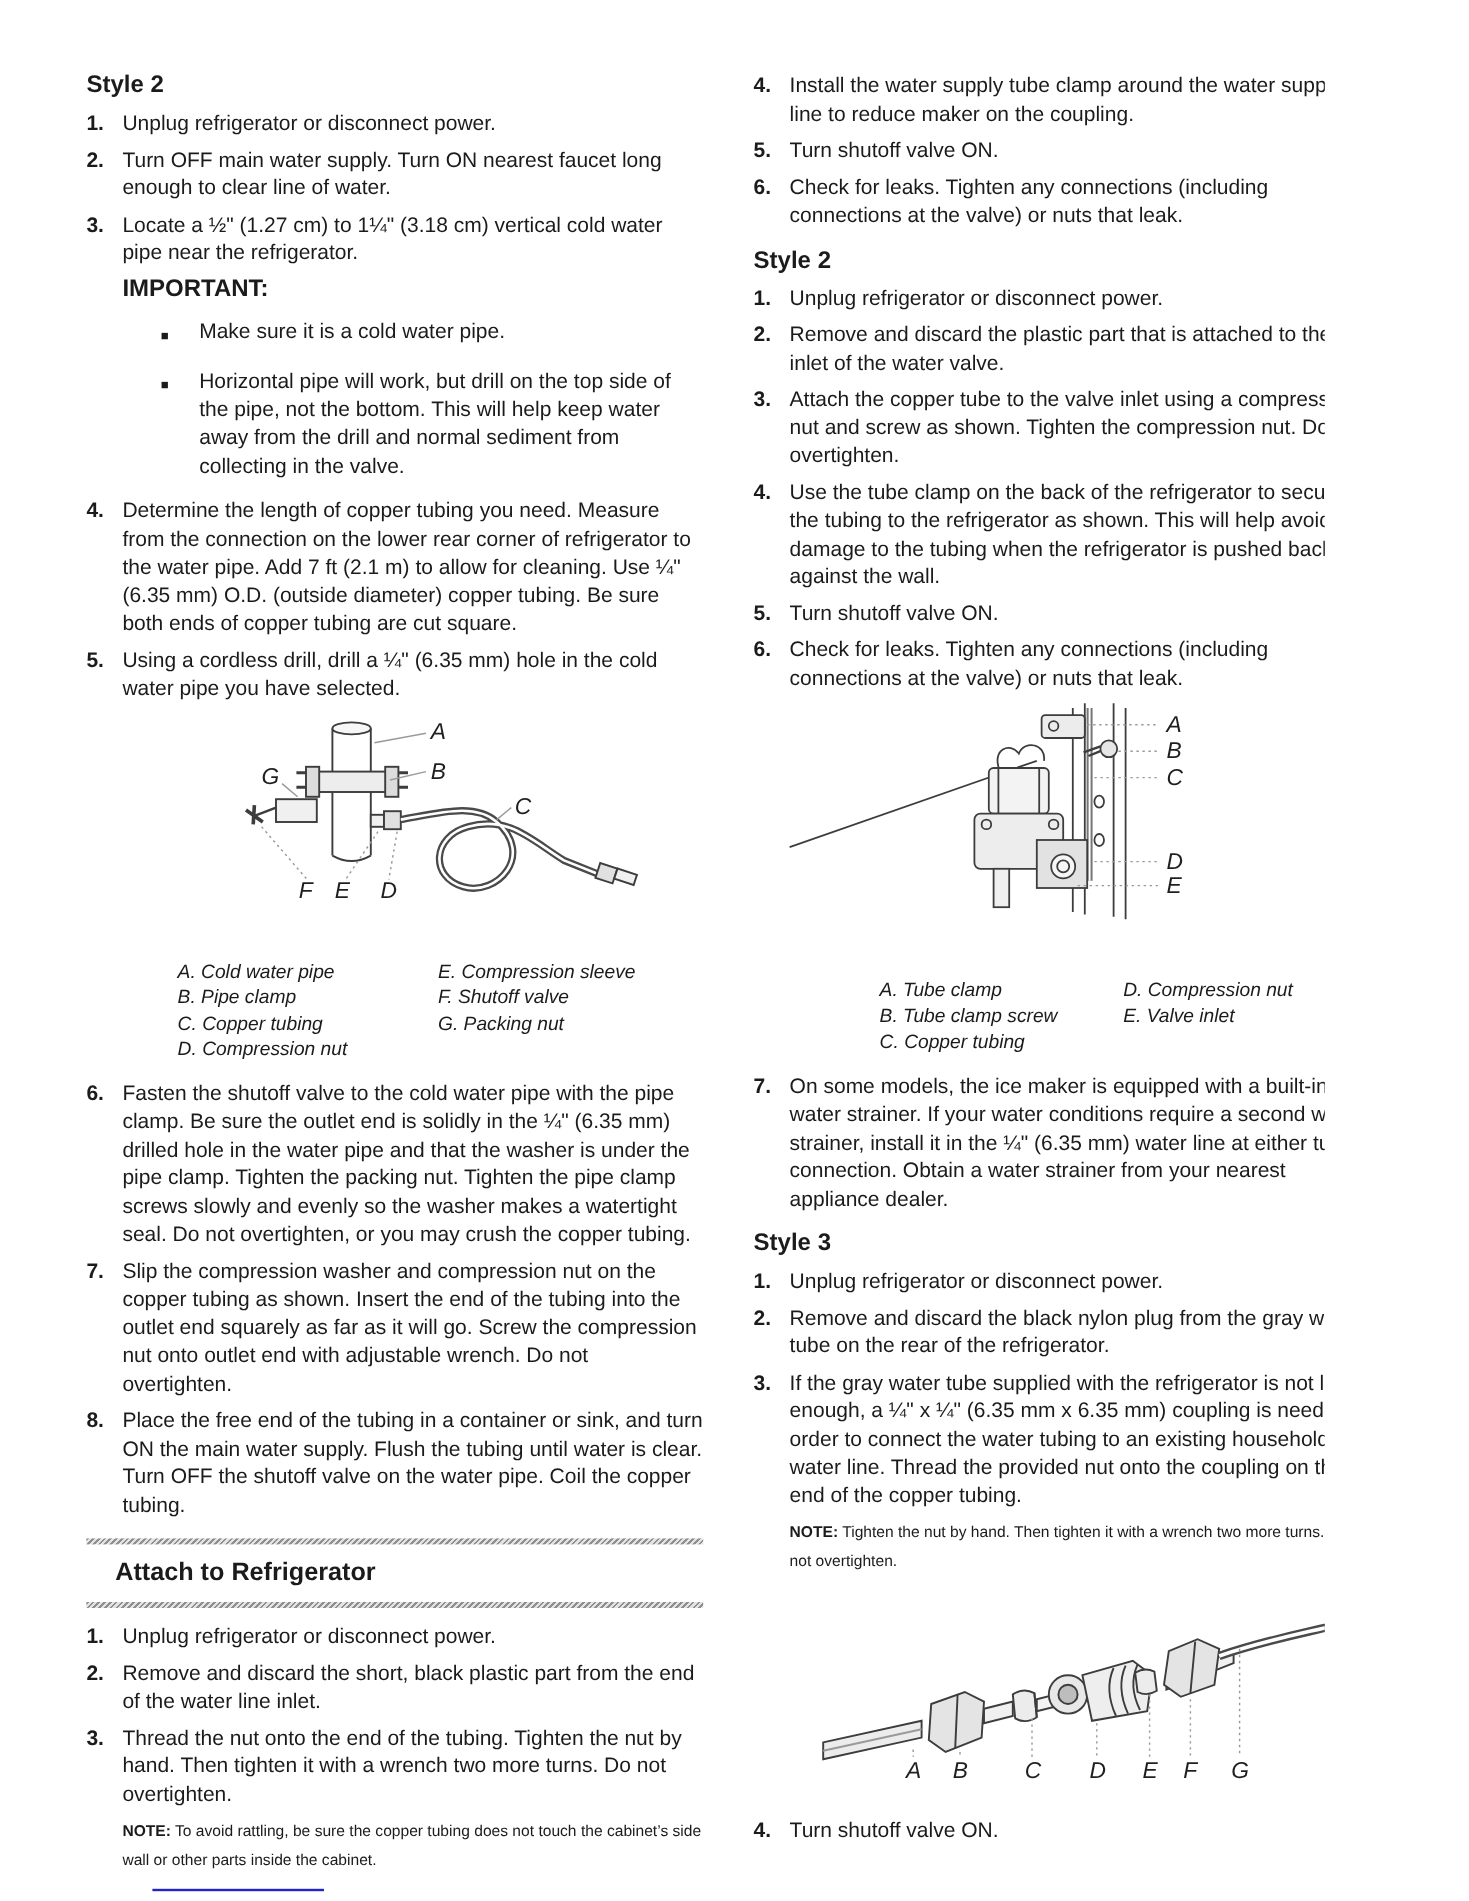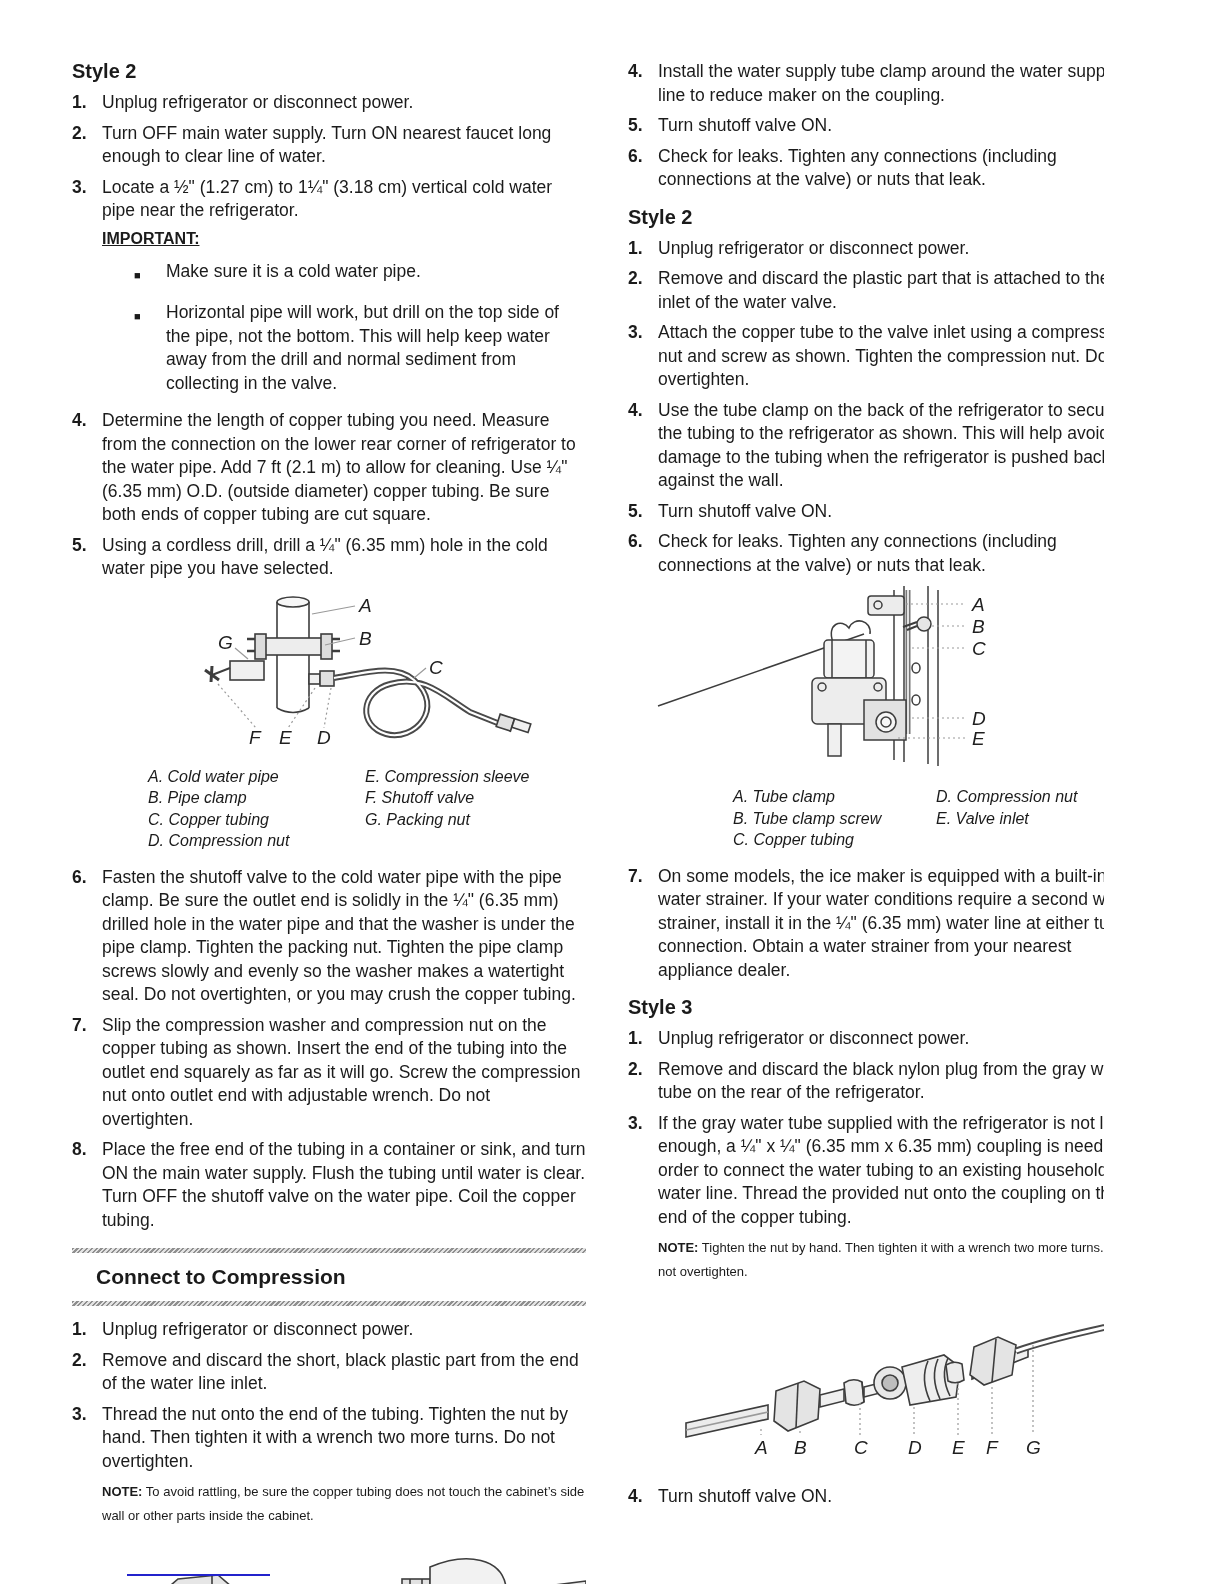--- a/index.html
+++ b/index.html
@@ -15,40 +15,40 @@
   .col-left  { left:72px;  width:514px; }
   .col-right { left:628px; width:514px; }
 
   h3.style-heading { font-size:20px; font-weight:bold; margin:14px 0 8px 0; }
   h3.first { margin-top:0; }
 
   .step { display:flex; margin:0 0 7px 0; font-size:17.5px; line-height:23.5px; }
   .step .num { width:30px; flex:none; font-weight:bold; }
   .step .txt { flex:1; }
 
-  .important-line { font-weight:bold; font-size:16px; margin:3px 0 12px 30px;text-decoration:underline; }
+  .important-line { font-weight:bold; font-size:20px; margin:3px 0 12px 30px; }
 
   .bullet { display:flex; margin:0 0 14px 62px; font-size:17.5px; line-height:23.5px; }
   .bullet .sq { width:32px; flex:none; font-size:11px; padding-top:4px; }
   .bullet .txt { flex:1; }
 
   .note { margin:2px 0 12px 30px; font-size:13px; line-height:23.5px; }
   .note b { font-weight:bold; }
 
   .section-box { margin:16px 0 12px 0; }
   .section-bar { height:5px; width:100%;
     background:repeating-linear-gradient(135deg,#8f8f8f 0 1.6px,#e3e3e3 1.6px 3.4px); }
   .section-title { font-size:21px; font-weight:bold; padding:12px 0 12px 24px; }
 
   .fig-art { position:relative; margin:6px 0 0 0; }
   .fig-label { position:absolute; font-style:italic; font-size:19px; color:#1f1f1f; line-height:19px; }
 
   .fig-caption { display:flex; font-style:italic; font-size:16px; line-height:21.5px; margin:10px 0 14px 0; }
   .fig-caption .cap-line { white-space:nowrap; }
-  .cap-col { flex:none; }
+  .cap-col { flex:none;margin-top:29px; }
 
   .fig1-c1 { margin-left:76px;  width:217px; }
   .fig2-c1 { margin-left:105px; width:203px; }
   .fig4-c1 { margin-left:68px;  width:230px; }
 
   .page-number { position:absolute; left:70px; top:1588px; font-size:20px; font-weight:bold; }
   .blue-line { position:absolute; left:127px; top:1574px; width:143px; height:2px; background:#2323cc; }
 
   svg { display:block; }
 </style>
@@ -155,21 +155,21 @@
       <span class="num">7.</span>
       <span class="txt">Slip the compression washer and compression nut on the copper tubing as shown. Insert the end of the tubing into the outlet end squarely as far as it will go. Screw the compression nut onto outlet end with adjustable wrench. Do not overtighten.</span>
     </div>
     <div class="step">
       <span class="num">8.</span>
       <span class="txt">Place the free end of the tubing in a container or sink, and turn ON the main water supply. Flush the tubing until water is clear. Turn OFF the shutoff valve on the water pipe. Coil the copper tubing.</span>
     </div>
 
     <div class="section-box">
       <div class="section-bar"></div>
-      <h2 class="section-title">Connect to Compression</h2>
+      <h2 class="section-title">Attach to Refrigerator</h2>
       <div class="section-bar"></div>
     </div>
 
 
     <div class="step">
       <span class="num">1.</span>
       <span class="txt">Unplug refrigerator or disconnect power.</span>
     </div>
     <div class="step">
       <span class="num">2.</span>

